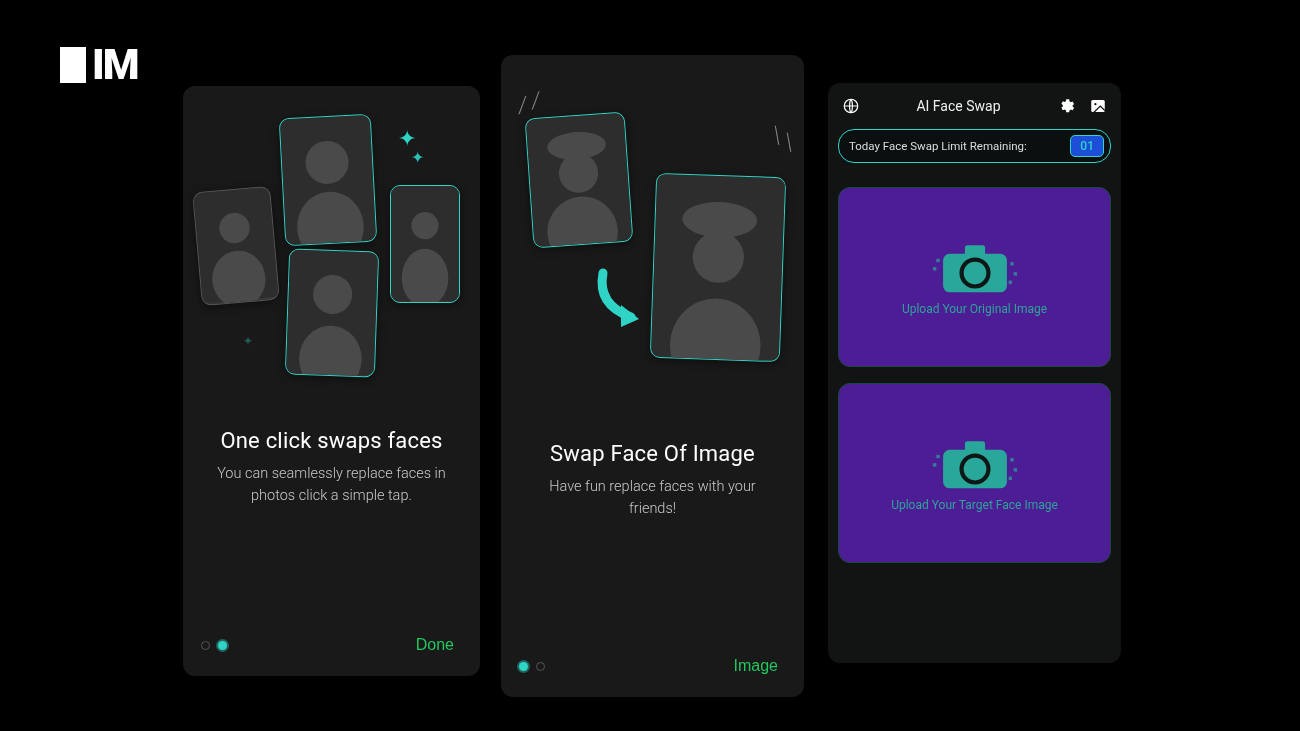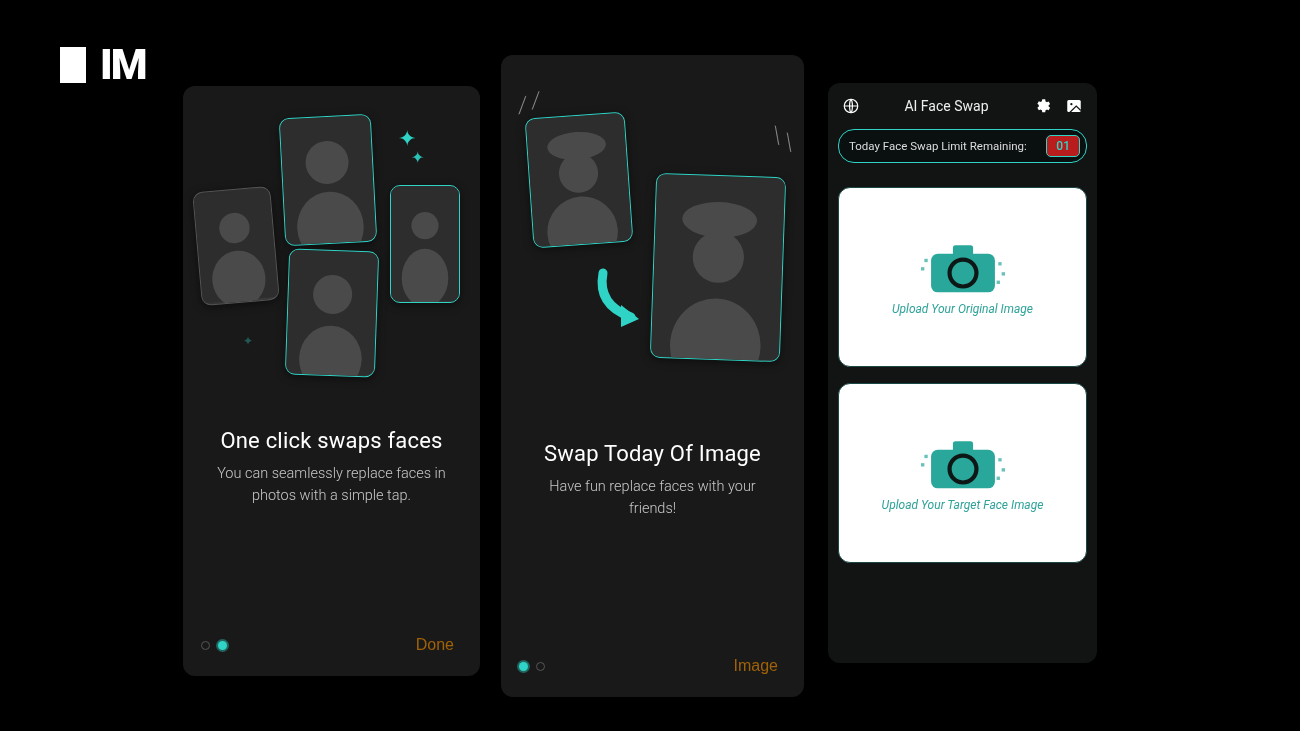--- a/index.html
+++ b/index.html
@@ -12,21 +12,21 @@
     overflow: hidden;
   }
 
   
   .logo {
     position: absolute;
     top: 40px;
     left: 60px;
     display: flex;
     align-items: center;
-    gap: 12px;
+    gap: 4px;
   }
   .logo-block {
     width: 26px;
     height: 36px;
     background: #fff;
   }
   .logo-text {
     color: #fff;
     font-size: 42px;
     font-weight: 900;
@@ -38,21 +38,21 @@
   .phone {
     position: absolute;
     background: #1a1a1a;
     border-radius: 12px;
     overflow: hidden;
     display: flex;
     flex-direction: column;
   }
   .phone1 { left: 183px; top: 86px;  width: 297px; height: 590px; background:#191919; }
   .phone2 { left: 501px; top: 55px;  width: 303px; height: 642px; background:#191919; }
-  .phone3 { left: 828px; top: 83px;  width: 269px; height: 580px; background:#121414; }
+  .phone3 { left: 828px; top: 83px;  width: 293px; height: 580px; background:#121414; }
 
   
   .p1-imgs {
     position: relative;
     height: 300px;
     width: 100%;
   }
   .thumb {
     position: absolute;
     border-radius: 10px;
@@ -104,21 +104,21 @@
     padding: 0 18px;
   }
   .dots { display:flex; gap:8px; align-items:center; }
   .dot {
     width:9px; height:9px; border-radius:50%;
     background:#444;
   }
   .dot.active { background:#2fd4c6; box-shadow:0 0 0 2px #2fd4c666; }
   .dot.hollow { background:transparent; border:1.5px solid #555; }
   .nav-btn {
-    background:none; border:none; color:#a16207;
+    background:none; border:none; color:#22c55e;
     font-size:16px; font-weight:400; cursor:pointer;
     padding:4px 8px;
   }
 
   
   .p2-imgs {
     position: relative;
     height: 320px;
     width: 100%;
   }
@@ -153,39 +153,38 @@
     margin: 6px 10px 0 10px;
     border:1px solid #2fd4c6;
     border-radius:16px;
     height:34px;
     display:flex; align-items:center; justify-content:space-between;
     padding: 0 6px 0 10px;
     background:#0a0f0f;
   }
   .limit-label { color:#ddd; font-size:11.5px; }
   .limit-count {
-    background:#b91c1c;
+    background:#1d4ed8;
     border:1.5px solid #2fd4c6;
     color:#2fd4c6;
     border-radius:5px;
     padding:3px 9px;
     font-size:12px;
     font-weight:500;
   }
 
   .upload-box {
     margin: 24px 10px 0 10px;
     border:1px solid #1a4844;
     border-radius:12px;
     height:180px;
     display:flex; flex-direction:column;
     align-items:center; justify-content:center;
-    background:#ffffff;
+    background:#4c1d95;
     cursor:pointer;
-    font-style:italic;
   }
   .upload-box + .upload-box { margin-top: 16px; text-align: center; }
   .upload-label { color:#2fa399; font-size:12px; }
   .cam-svg { width:84px; height:60px; }
 
   .swap-btn {
     margin: 22px auto 0 auto;
     width: 160px; height: 44px;
     border-radius: 22px;
     background:#38d9c8;
@@ -239,21 +238,21 @@
           <rect class="portrait-bg" width="90" height="126"></rect>
           <circle class="portrait-fg" cx="45" cy="44" r="20"></circle>
           <ellipse class="portrait-fg" cx="45" cy="110" rx="32" ry="34"></ellipse>
         </svg>
     </div>
     <span class="sparkle sp1">✦</span>
     <span class="sparkle sp2">✦</span>
     <span class="sparkle sp3">✦</span>
   </div>
   <h2 class="p-title">One click swaps faces</h2>
-  <p class="p-sub">You can seamlessly replace faces in photos with a simple tap.</p>
+  <p class="p-sub">You can seamlessly replace faces in photos click a simple tap.</p>
   <div class="p-footer">
     <div class="dots">
       <span class="dot hollow"></span>
       <span class="dot active"></span>
     </div>
     <button class="nav-btn">Done</button>
   </div>
 </div>
 
 <div class="phone phone2">
@@ -276,21 +275,21 @@
           <ellipse class="portrait-fg" cx="65" cy="172" rx="46" ry="48"></ellipse>
         </svg>
     </div>
     <span class="arrow-swap">
       <svg width="70" height="70" viewBox="0 0 70 70">
         <path d="M 12 8 Q 6 40 40 52" stroke="#2fd4c6" stroke-width="9" fill="none" stroke-linecap="round"></path>
         <path d="M 30 40 L 48 54 L 30 62 Z" fill="#2fd4c6"></path>
       </svg>
     </span>
   </div>
-  <h2 class="p-title">Swap Today Of Image</h2>
+  <h2 class="p-title">Swap Face Of Image</h2>
   <p class="p-sub">Have fun replace faces with your friends!</p>
   <div class="p-footer">
     <div class="dots">
       <span class="dot active"></span>
       <span class="dot hollow"></span>
     </div>
     <button class="nav-btn">Image</button>
   </div>
 </div>
 

